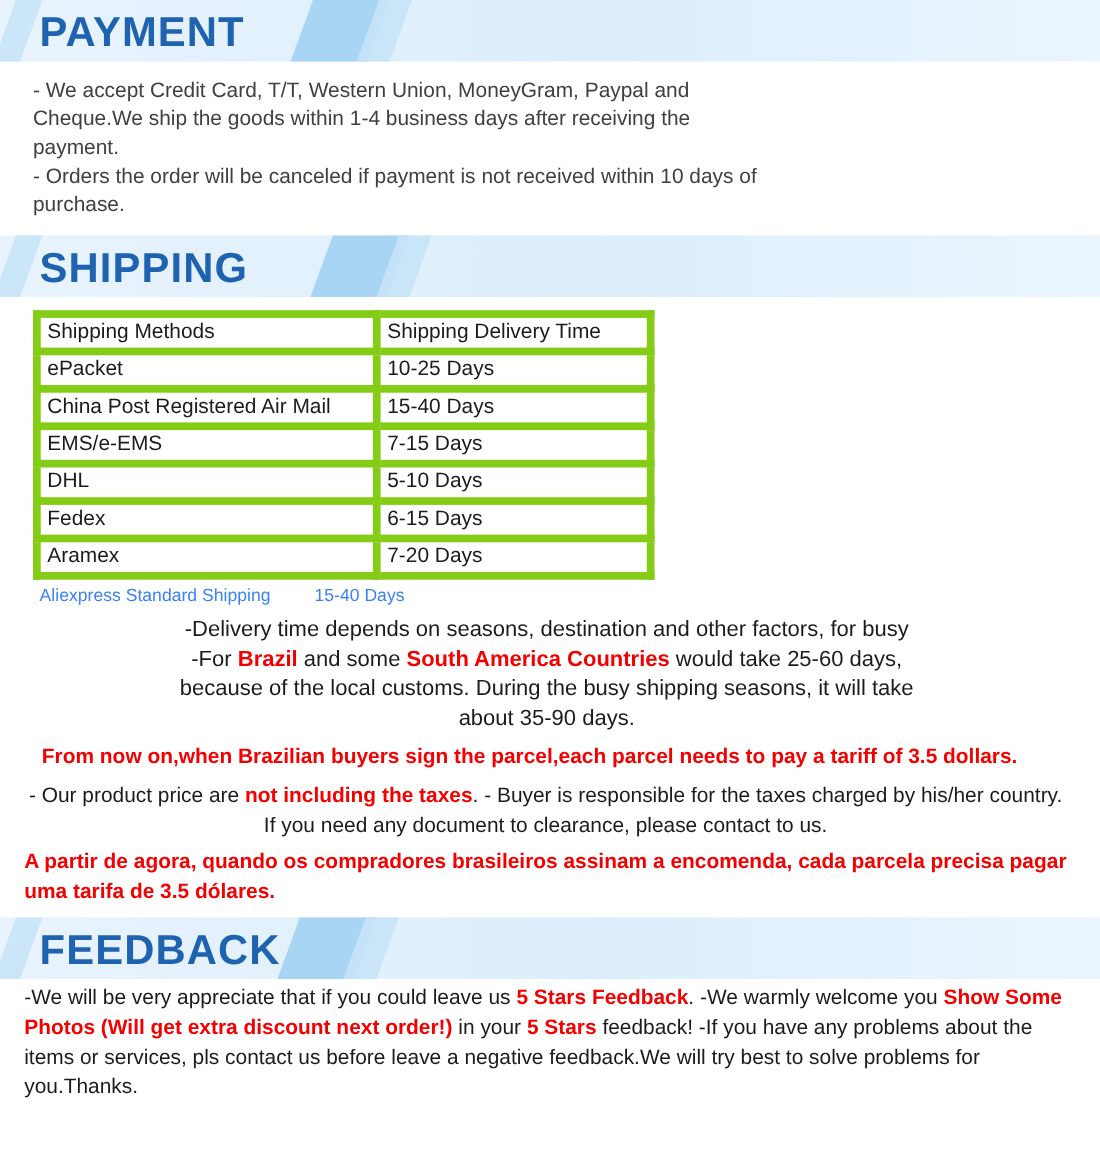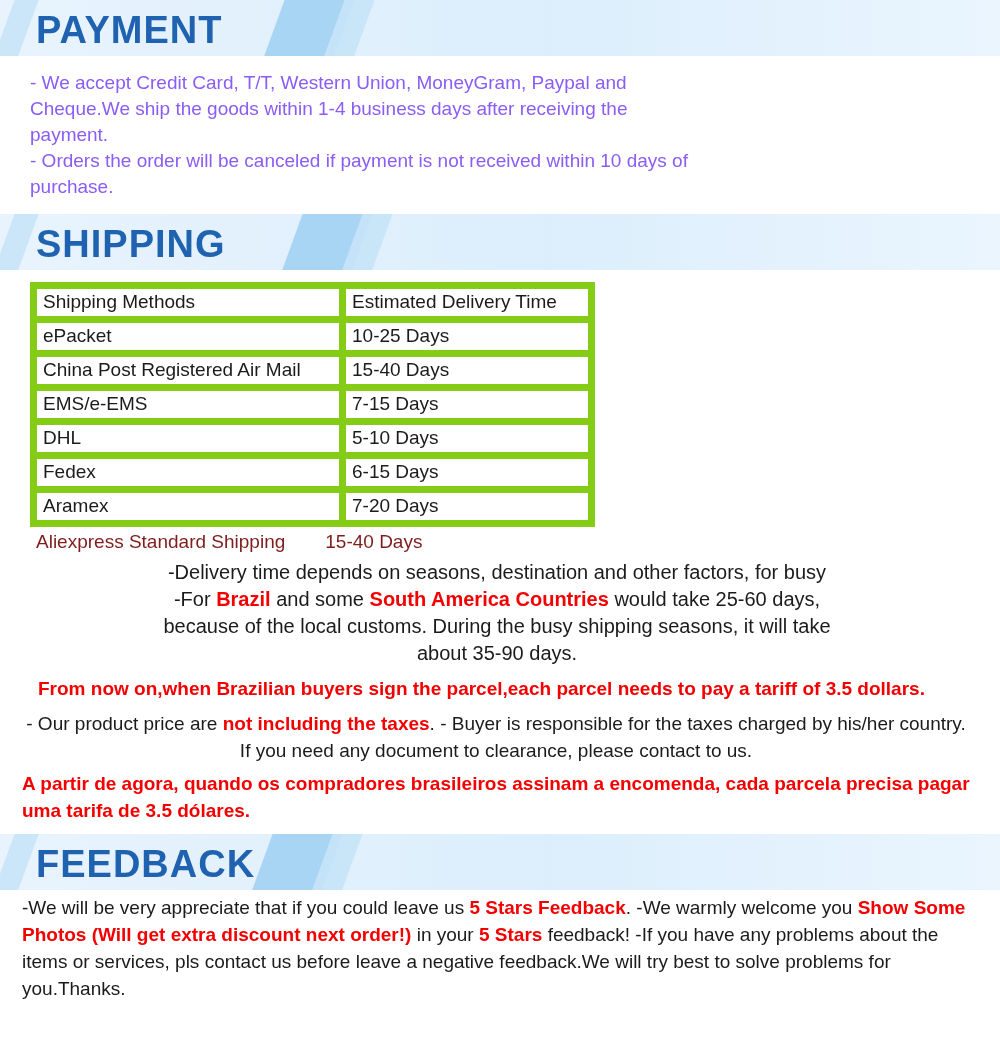--- a/index.html
+++ b/index.html
@@ -69,21 +69,21 @@
   }
   .banner.feedback .swoosh1 { left: 258px; }
   .banner.feedback .swoosh2 { left: 318px; }
   .banner.shipping .swoosh1 { left: 288px; }
   .banner.shipping .swoosh2 { left: 348px; }
 
   
   .para {
     font-size: 19px;
     line-height: 26px;
-    color: #8b5cf6;
+    color: #404040;
     margin: 0;
     padding: 0 30px 0 24px;
   }
   .pay-block { padding-top: 10px; }
   .pay-block .para { padding-left: 30px; }
   .red-b { color: #f40000; font-weight: bold; }
 
   
   .ship-table {
     border-collapse: collapse;
@@ -93,25 +93,25 @@
   }
   .ship-table td {
     border: 7px solid #84cc16;
     padding: 1px 6px 2px 6px;
     line-height: 24px;
     white-space: nowrap;
   }
   .ship-table td.col1 { width: 290px; }
   .ship-table td.col2 { width: 230px; }
   .plain-row {
-    font-size: 19px;
+    font-size: 16px;
     line-height: 26px;
     margin: 0 0 0 30px;
     padding: 2px 0 0 6px;
-    color: #7f1d1d;
+    color: #3b82f6;
   }
   .plain-row .gap { display: inline-block; width: 40px; }
 
   .ship-note {
     font-size: 20px;
     line-height: 27px;
     color: #1b1b1b;
     padding: 0 30px 0 24px;
     margin: 4px 0 0 0;
     text-align: center;
@@ -177,21 +177,21 @@
     <span class="swoosh3"></span>
     <span class="swoosh1"></span>
     <span class="swoosh2"></span>
     <div class="banner-title">SHIPPING</div>
   </div>
 
   <table class="ship-table">
     <tbody>
         <tr>
       <td class="col1">Shipping Methods</td>
-      <td class="col2">Estimated Delivery Time</td>
+      <td class="col2">Shipping Delivery Time</td>
     </tr>
     <tr>
       <td class="col1">ePacket</td>
       <td class="col2">10-25 Days</td>
     </tr>
     <tr>
       <td class="col1">China Post Registered Air Mail</td>
       <td class="col2">15-40 Days</td>
     </tr>
     <tr>

